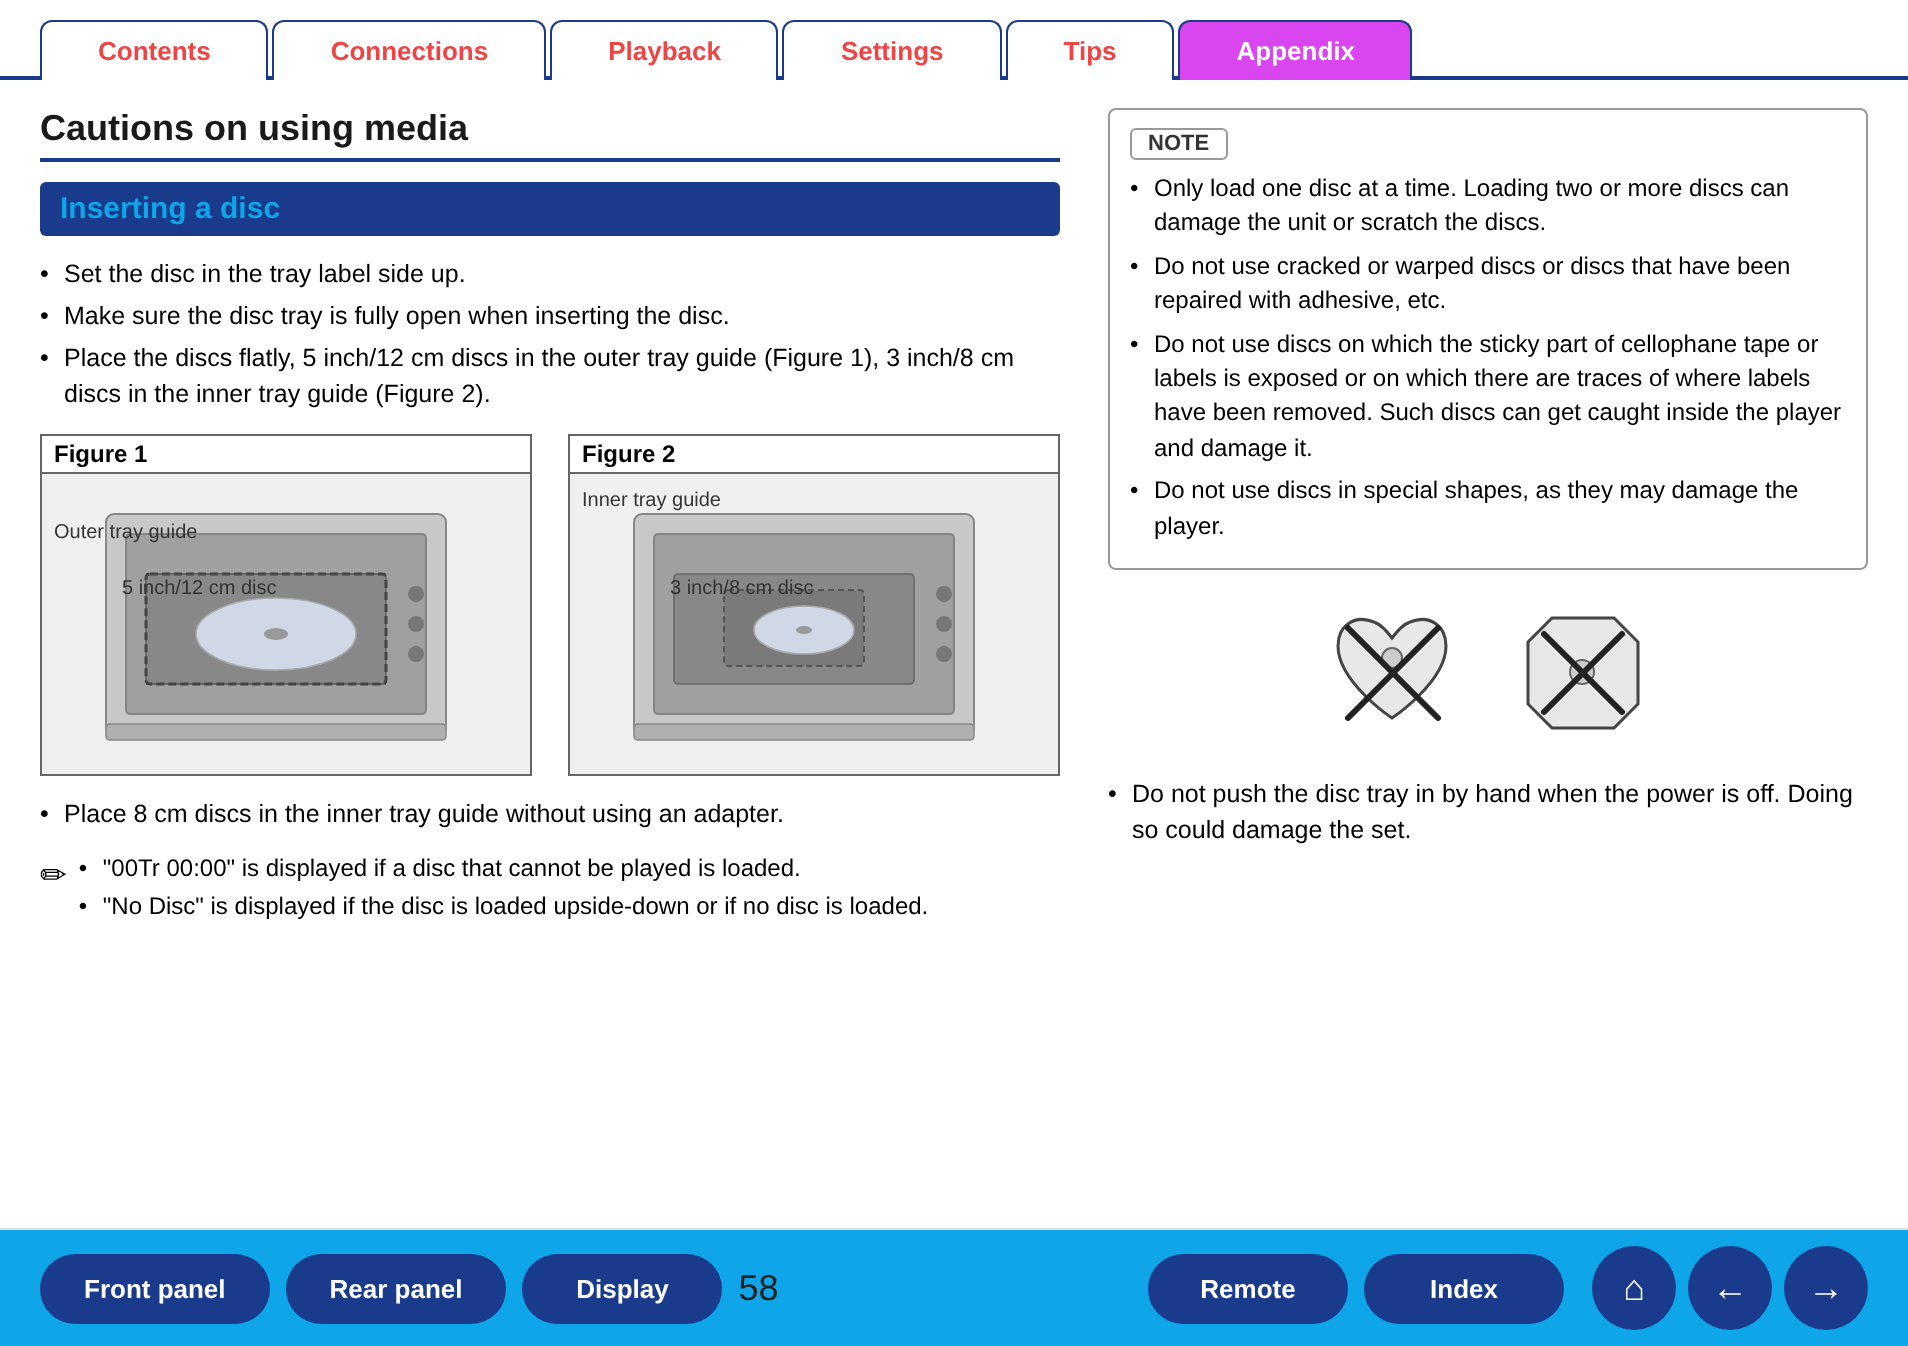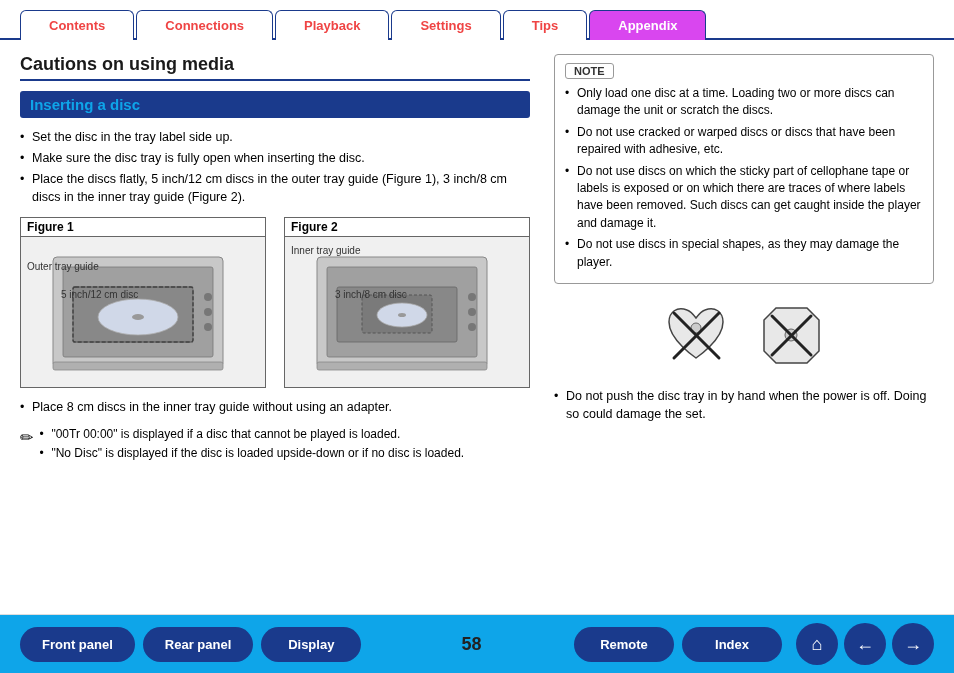--- a/index.html
+++ b/index.html
@@ -211,23 +211,23 @@
       padding: 10px 22px;
       border-radius: 24px;
       cursor: pointer;
       margin-right: 8px;
       border: none;
       min-width: 100px;
       text-align: center;
     }
     .page-number {
       flex: 1;
-      text-align: center;
+      text-align: left;
       font-size: 18px;
-      font-weight: bold;
+      font-weight: normal;
       color: #222;
     }
     .icon-btn {
       background: #1a3a8c;
       color: #fff;
       border: none;
       border-radius: 50%;
       width: 42px;
       height: 42px;
       display: flex;

